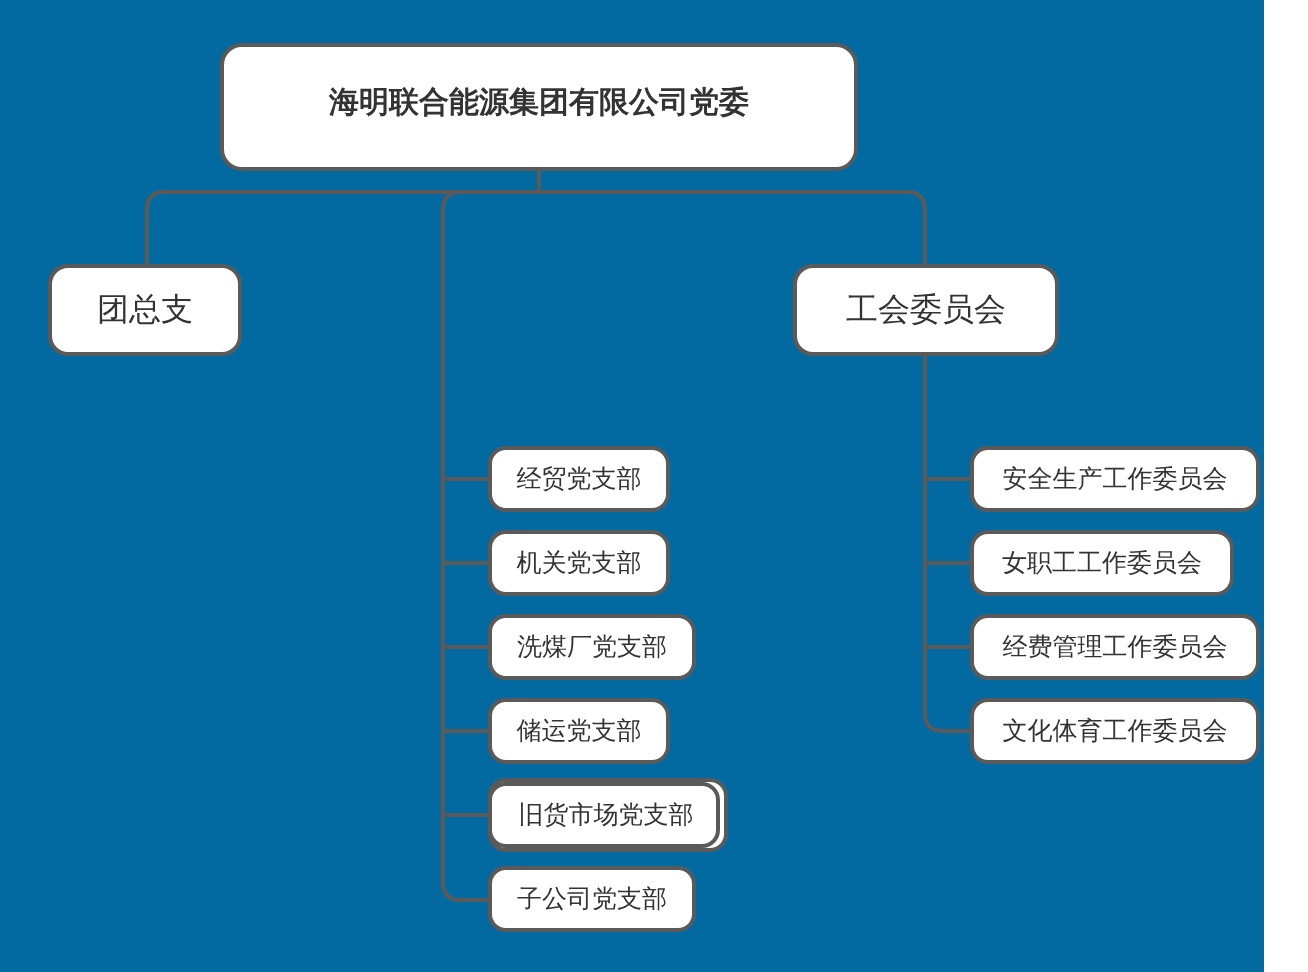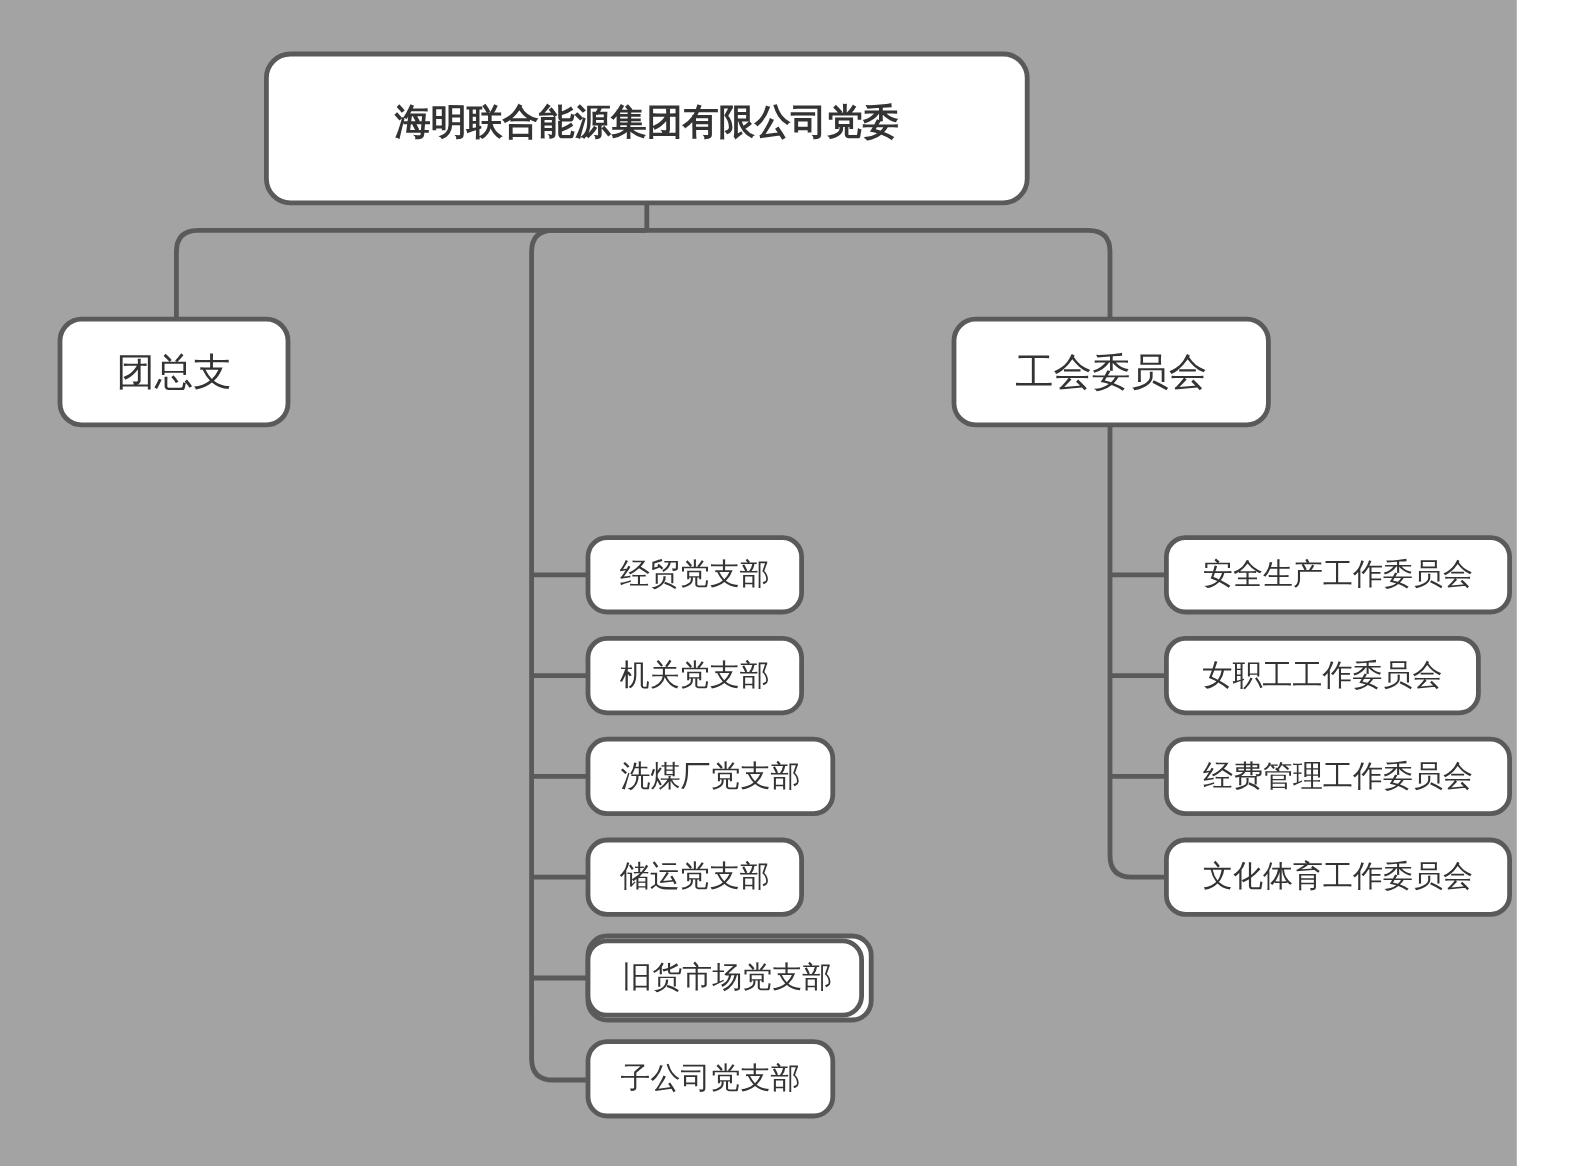--- a/index.html
+++ b/index.html
@@ -11,21 +11,21 @@
   body {
     width: 1308px;
     height: 972px;
     font-family: "Liberation Sans", "DejaVu Sans", sans-serif;
     overflow: hidden;
   }
   #chart-canvas {
     position: relative;
     width: 1264px;
     height: 972px;
-    background: #a3a3a3;
+    background: #0369a1;
   }
   svg.diagram {
     position: absolute;
     left: 0;
     top: 0;
     width: 1308px;
     height: 972px;
     display: block;
   }
   .node-box {

